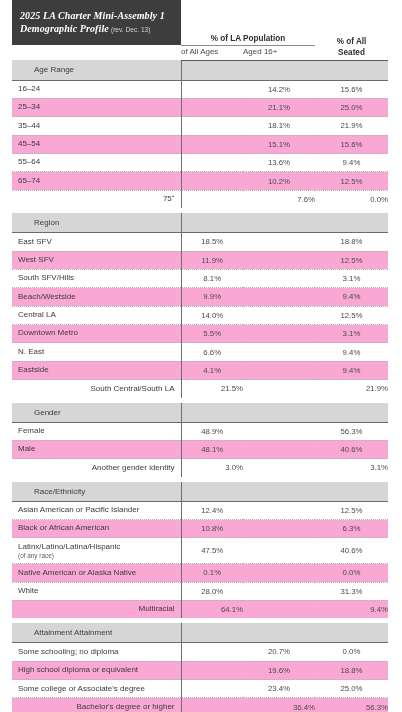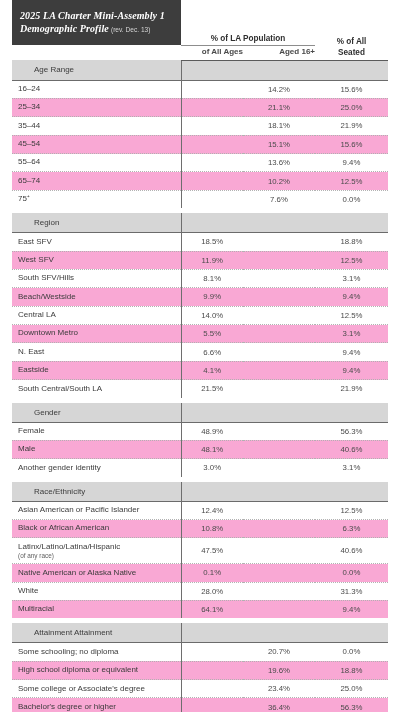--- a/index.html
+++ b/index.html
@@ -79,24 +79,23 @@
     color: #2f2f2f;
     line-height: 1.35;
     padding: 0 0 1px 0 !important;
     vertical-align: bottom !important;
   }
   .subhead td {
     padding: 1px 0 4px 0;
     vertical-align: bottom;
   }
   .subhead .sub {
-    text-align: right;
+    text-align: left;
     font-size: 8px;
     color: #4a4a4a;
-    font-weight: bold;
   }
   .headrule td {
     height: 0;
     padding: 0;
     border-bottom: 1.6px solid #5b5b5b;
   }
   .headrule td.blank {
     border-bottom: none;
   }
 
@@ -134,21 +133,21 @@
     font-size: 8px;
     color: #3b3b3b;
     line-height: 1.3;
   }
   tr.row td.val {
     text-align: center;
     font-size: 7.8px;
     color: #4b4b4b;
   }
   tr.row.alt td { background: #f9a8d4; }
-  tr.row.last td { border-bottom: none; }
+  tr.row.last td { border-bottom: none; text-align: right; }
 
   .sublabel {
     display: block;
     font-size: 6.4px;
     color: #606060;
     line-height: 1.25;
   }
 
   
   tr.gap td {

